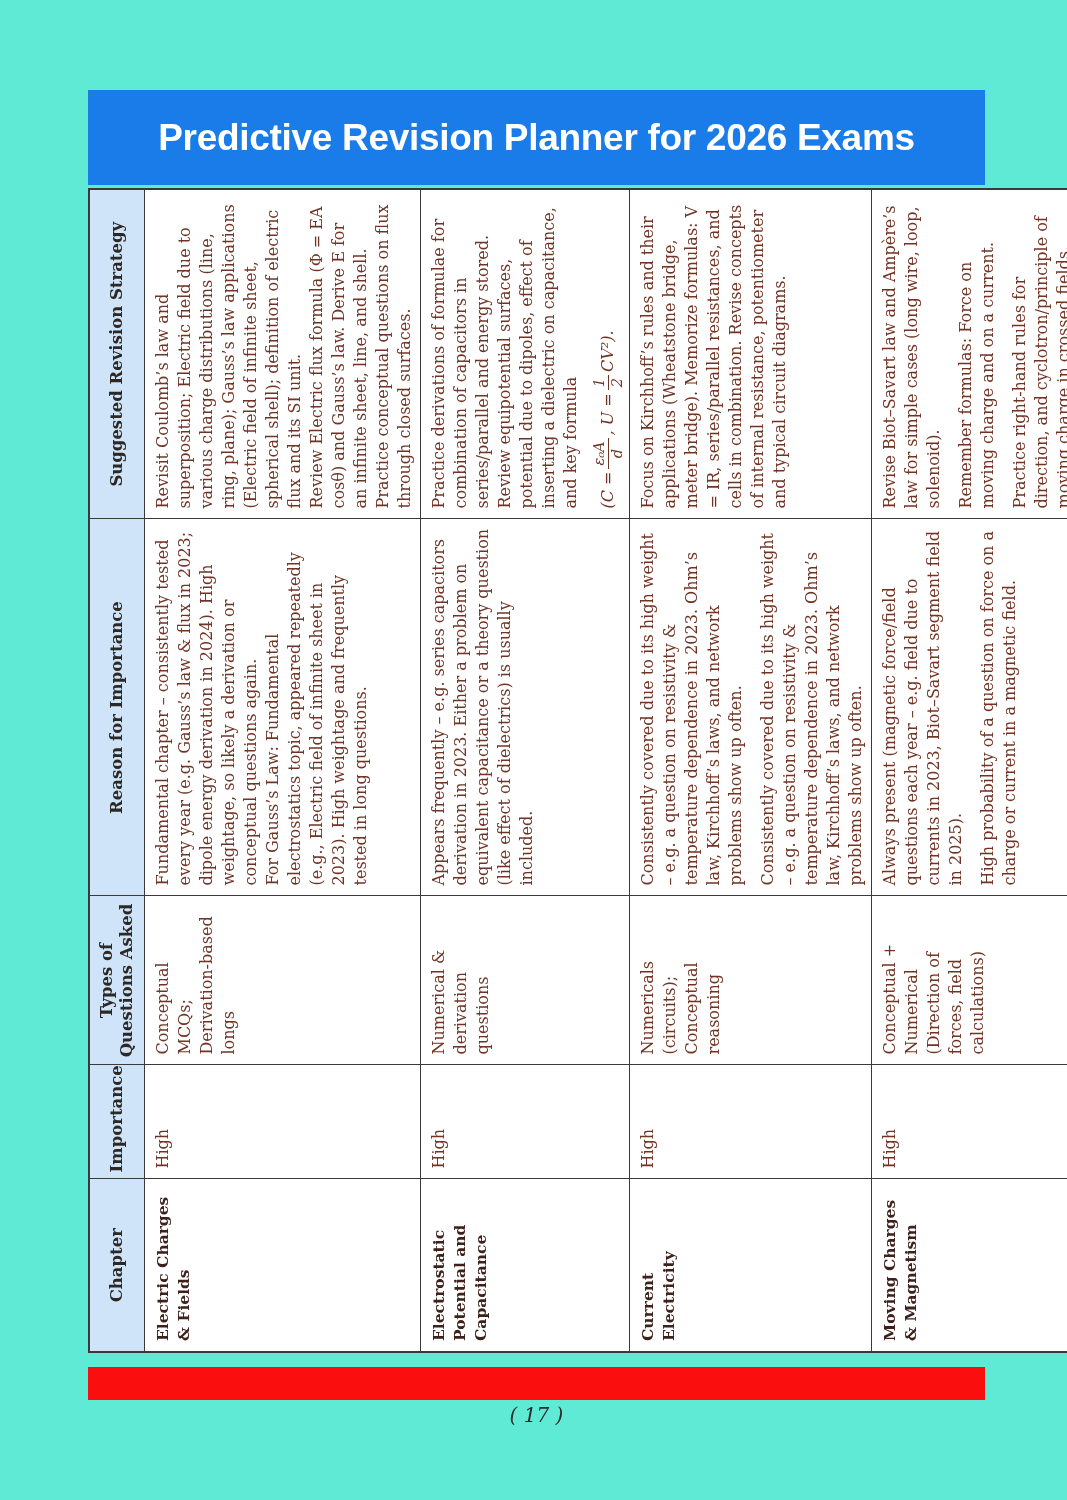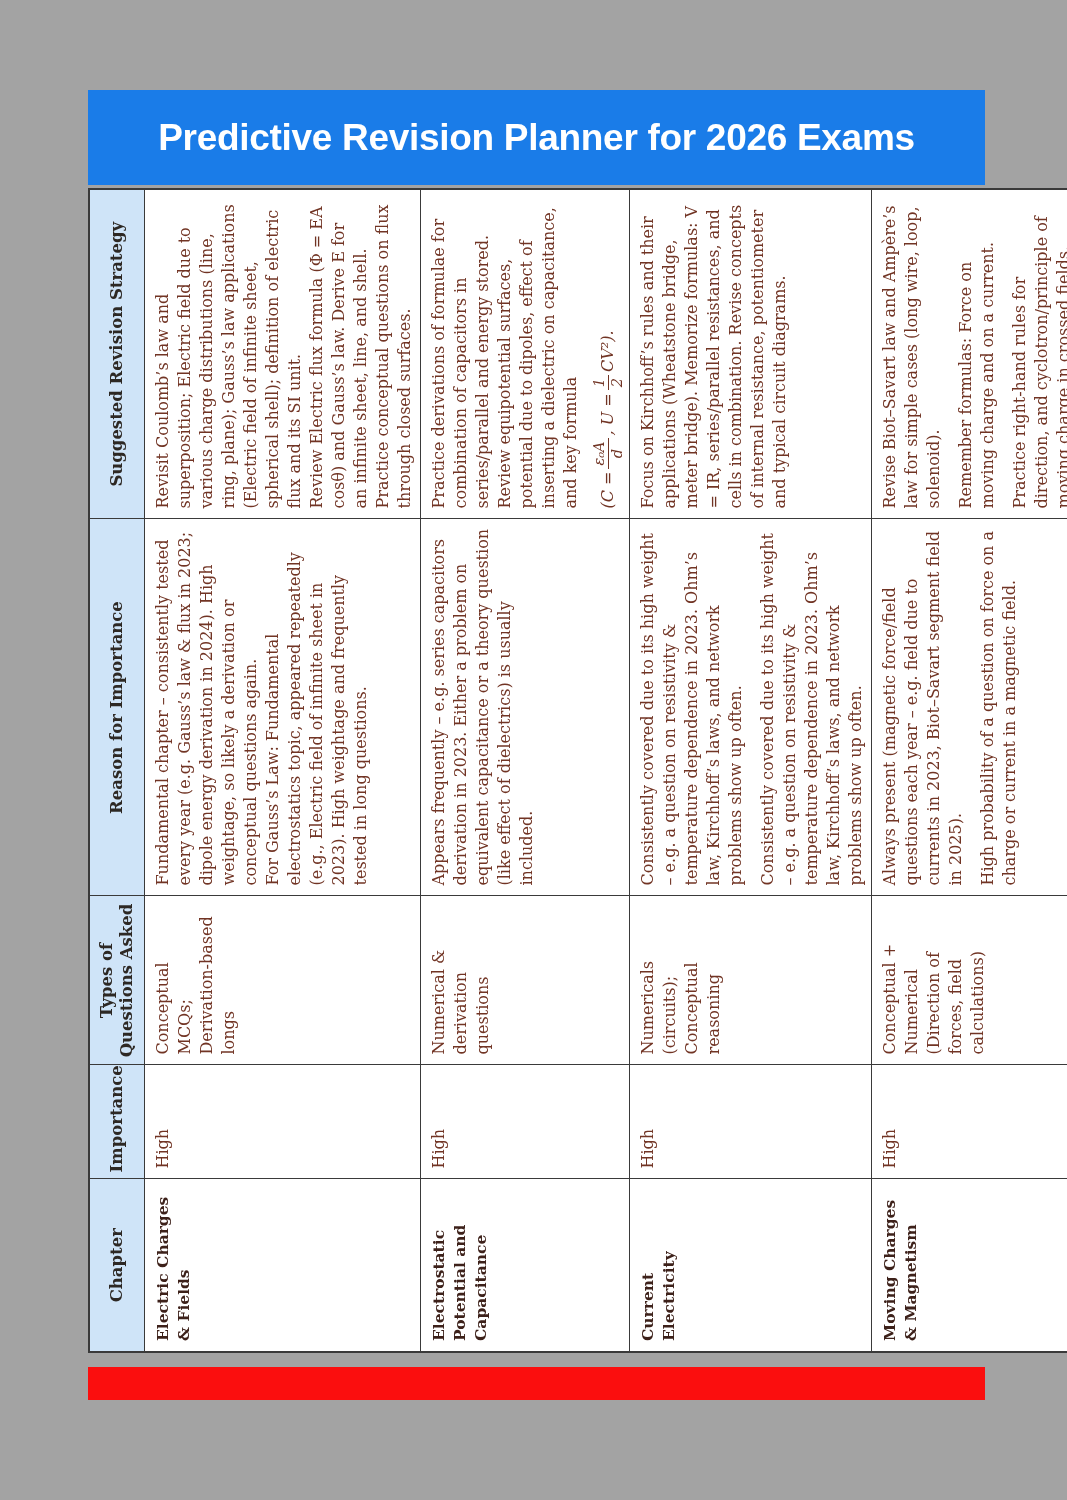--- a/index.html
+++ b/index.html
@@ -1,18 +1,18 @@
 <!DOCTYPE html>
 <html><head>
 <meta charset="utf-8">
 <style>
   html,body { margin:0; padding:0; background:#e9e9e9; }
   .page {
     position:relative; width:1067px; height:1500px;
-    background:#a3a3a3; overflow:hidden;
+    background:#5eead4; overflow:hidden;
     font-family:"DejaVu Serif", serif;
   }
   
   .banner {
     position:absolute; left:88px; top:90px; width:897px; height:95px;
     background:#1a7ce8; display:flex; align-items:center; justify-content:center;
   }
   .banner-title {
     color:#ffffff; font-family:"Liberation Sans", sans-serif;
     font-weight:bold; font-size:37px; letter-spacing:-0.3px; white-space:nowrap;
@@ -173,14 +173,15 @@
             <p class="para">Remember formulas: Force on moving charge and on a current.</p>
             <p class="para">Practice right-hand rules for direction, and cyclotron/principle of moving charge in crossed fields.</p>
           </td>
         </tr>
       </tbody>
         </table>
     </div>
   </div>
 
   <div class="red-bar"></div>
+  <div class="page-number">( 17 )</div>
 
 </div>
 
 </body></html>

